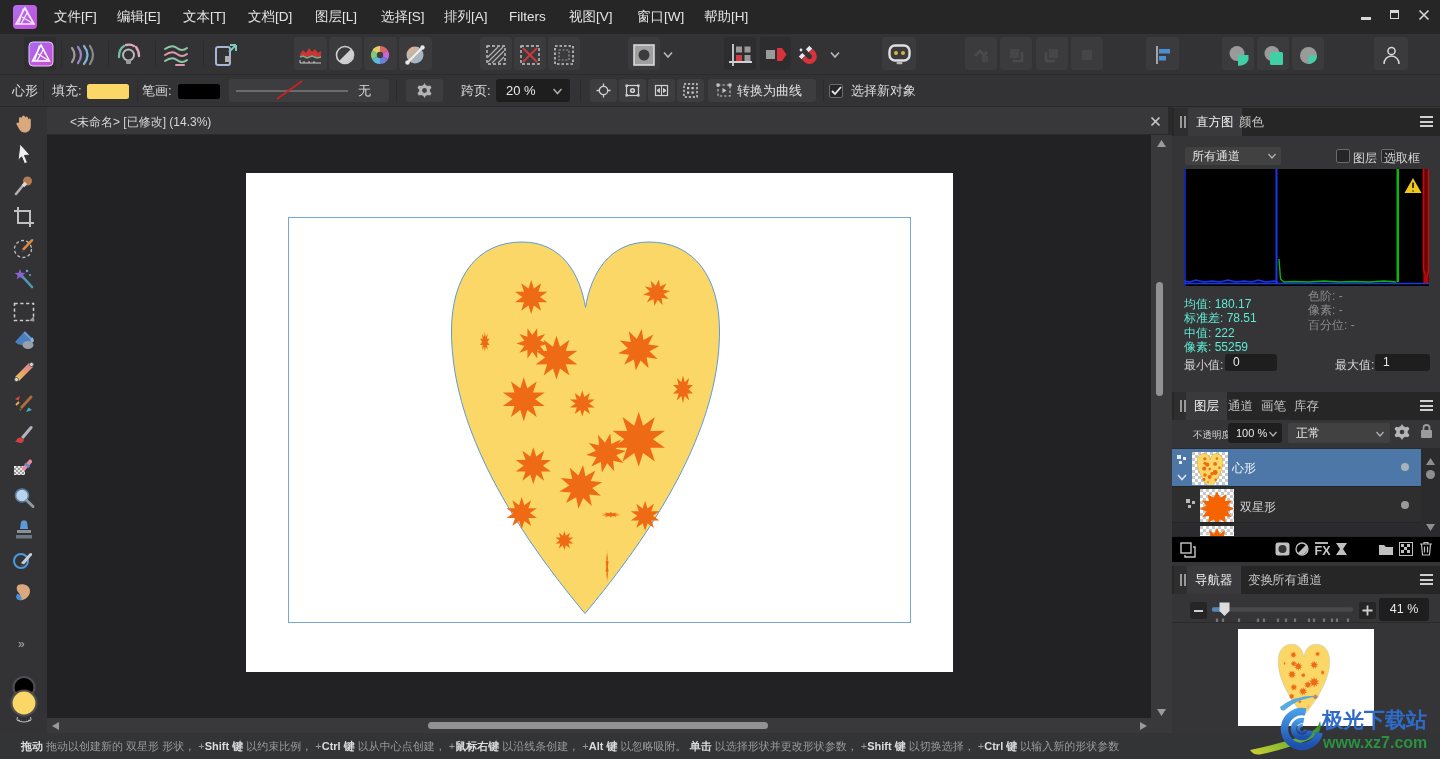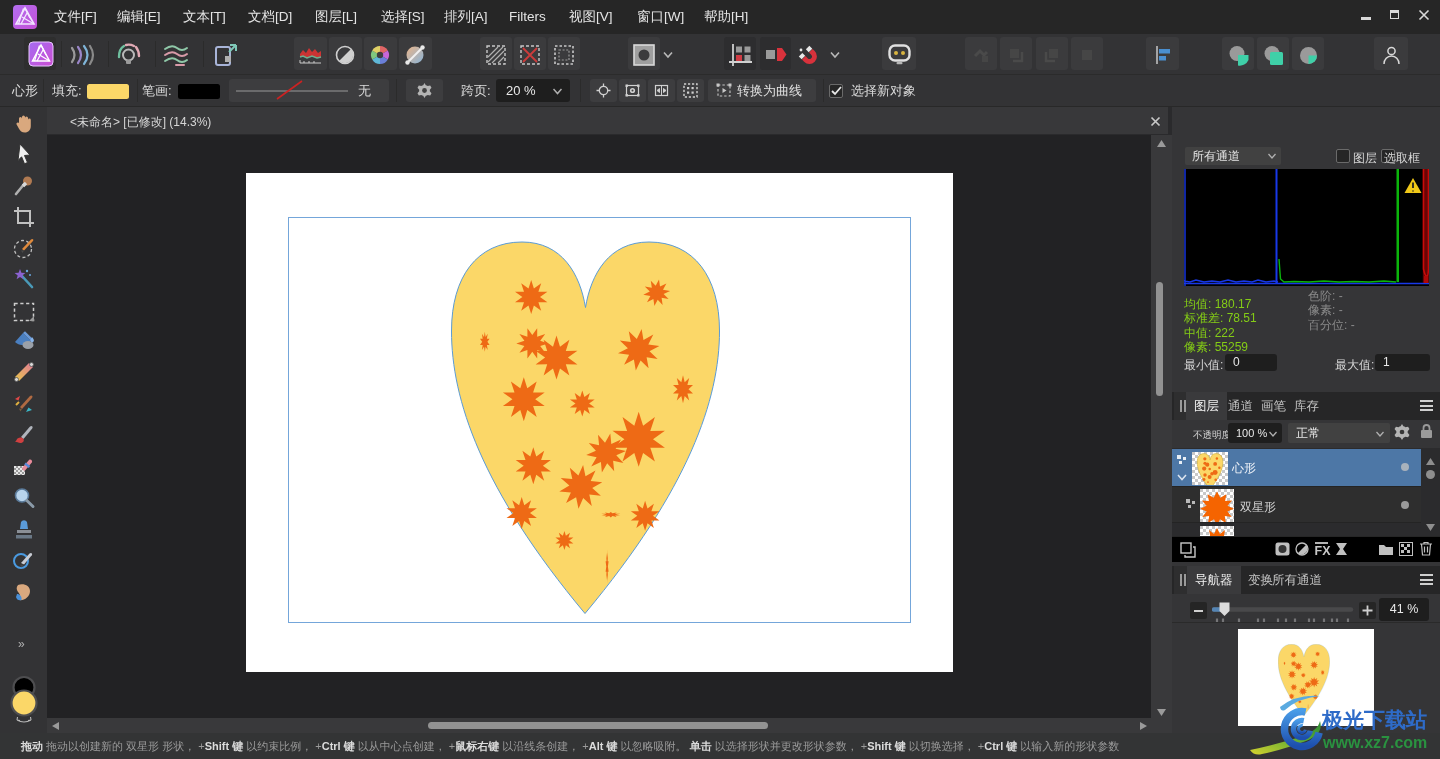--- a/index.html
+++ b/index.html
@@ -509,20 +509,33 @@
     
     <circle></circle>
     <svg class="abs" style="left:7px;top:566px;" width="34" height="52" viewBox="0 0 34 52">
       <circle cx="17" cy="14.5" r="10.5" fill="#000000" stroke="#4e4e50" stroke-width="2.2"></circle>
       <circle cx="17" cy="30" r="12.5" fill="#fbd768" stroke="#4e4e50" stroke-width="2.2"></circle>
       <path d="M10 47 Q17 51 24 47 M10 47 l0.5 -3 M10 47 l3 0.5 M24 47 l-0.5 -3 M24 47 l-3 0.5" stroke="#b8b8b8" stroke-width="1.1" fill="none"></path>
     </svg>
   </div>
   <div id="rpanel" class="abs">
 
+    <div class="ptabs" style="top:1px;">
+      <div class="grip">
+          <i style="left:6px;"></i>
+          <i style="left:10px;"></i>
+        </div>
+      <div class="ptab active" style="left:16px;">直方图</div>
+      <div class="ptab" style="left:59px;">颜色</div>
+      <div class="hamb">
+          <div></div>
+          <div></div>
+          <div></div>
+        </div>
+    </div>
     <div class="abs" style="left:13px;top:40px;width:96px;height:18px;background:#414141;border-radius:2px;font-size:12px;color:#e4e4e4;line-height:18px;">
       <span style="margin-left:7px;">所有通道</span>
       <svg class="abs" style="left:83px;top:6px;" width="8" height="6" viewBox="0 0 8 6">
           <path d="M0.5 1 L4 5 L7.5 1" stroke="#b0b0b0" stroke-width="1.3" fill="none"></path>
         </svg>
     </div>
     <div class="chk" style="left:164px;top:42px;"></div>
     <span class="abs" style="left:181px;top:43px;font-size:12px;">图层</span>
     <div class="chk" style="left:209px;top:42px;"></div>
     <span class="abs" style="left:212px;top:43px;font-size:12px;">选取框</span>
@@ -536,21 +549,21 @@
       <path d="M95 90 L96.5 110 L100 113 L110 112.5 L125 113 L140 112 L155 113 L170 112.5 L185 113 L200 112 L212 113" stroke="#0bb50b" stroke-width="1.4" fill="none"></path>
       <path d="M212.5 0 L212.5 113 L215 113 L215 0" fill="#0bb50b"></path>
 
       <path d="M239.5 0 L239.5 100 Q241 107 242.5 107 L243 107 Q244 107 244.5 100 L244.5 0" fill="none" stroke="#d40c0c" stroke-width="1.6"></path>
       <path d="M240 107 L244 107 L244 114 L240 114 Z" fill="#990808"></path>
       <path d="M238.8 0 L238.8 114 L245 114 L245 0" fill="#c00a0a" opacity="0.55"></path>
 
       <path d="M229 9 L237.5 24 L220.5 24 Z" fill="#f0c818"></path>
       <path d="M229 13.5 L229 19 M229 21.5 L229 22.5" stroke="#222" stroke-width="1.8"></path>
     </svg>
-    <div class="abs" style="left:12px;top:190px;font-size:12px;line-height:14.3px;color:#84cc16;">均值: 180.17<br>标准差: 78.51<br>中值: 222<br>像素: 55259</div>
+    <div class="abs" style="left:12px;top:190px;font-size:12px;line-height:14.3px;color:#5eead4;">均值: 180.17<br>标准差: 78.51<br>中值: 222<br>像素: 55259</div>
     <div class="abs" style="left:136px;top:182px;font-size:12px;line-height:14.3px;color:#8a8a8a;">色阶: -<br>像素: -<br>百分位: -</div>
     <span class="abs" style="left:12px;top:250px;font-size:12px;">最小值:</span>
     <div class="dfield" style="left:53px;top:247px;width:52px;height:17px;font-size:12px;line-height:17px;"><span style="margin-left:8px;">0</span></div>
     <span class="abs" style="left:163px;top:250px;font-size:12px;">最大值:</span>
     <div class="dfield" style="left:203px;top:247px;width:55px;height:17px;font-size:12px;line-height:17px;"><span style="margin-left:8px;">1</span></div>
 
     <div class="ptabs" style="top:285px;">
       <div class="grip">
           <i style="left:6px;"></i>
           <i style="left:10px;"></i>

